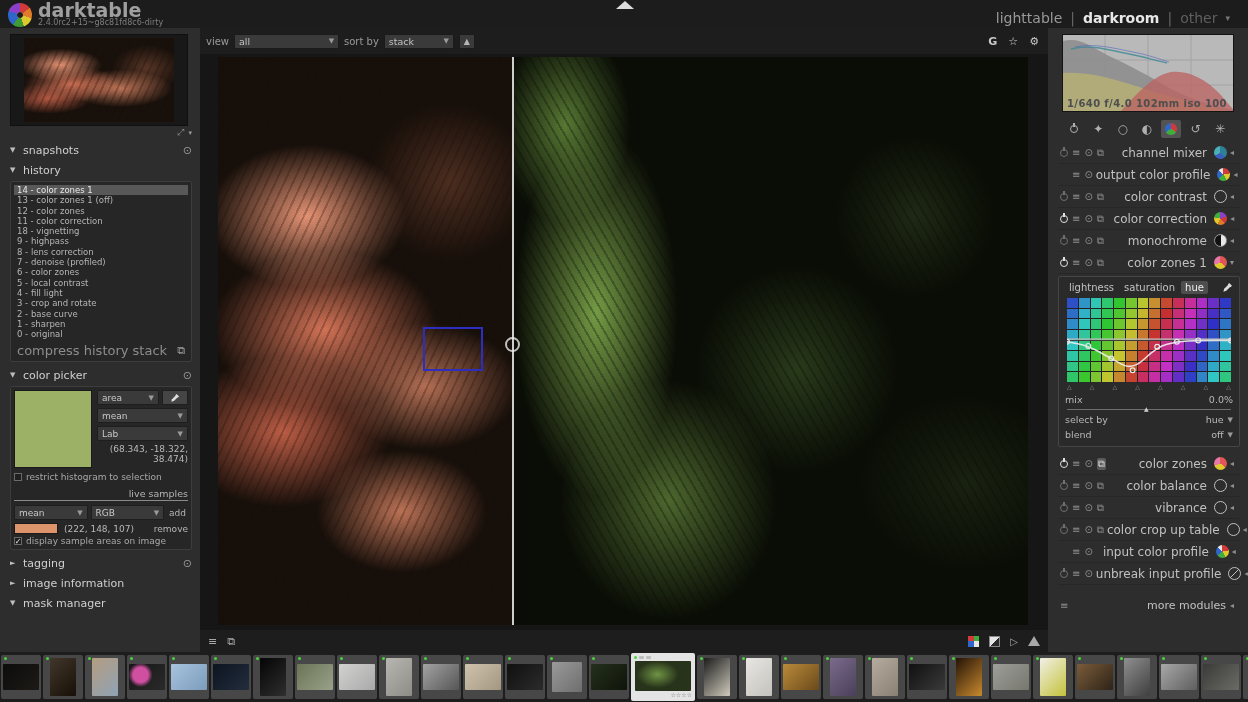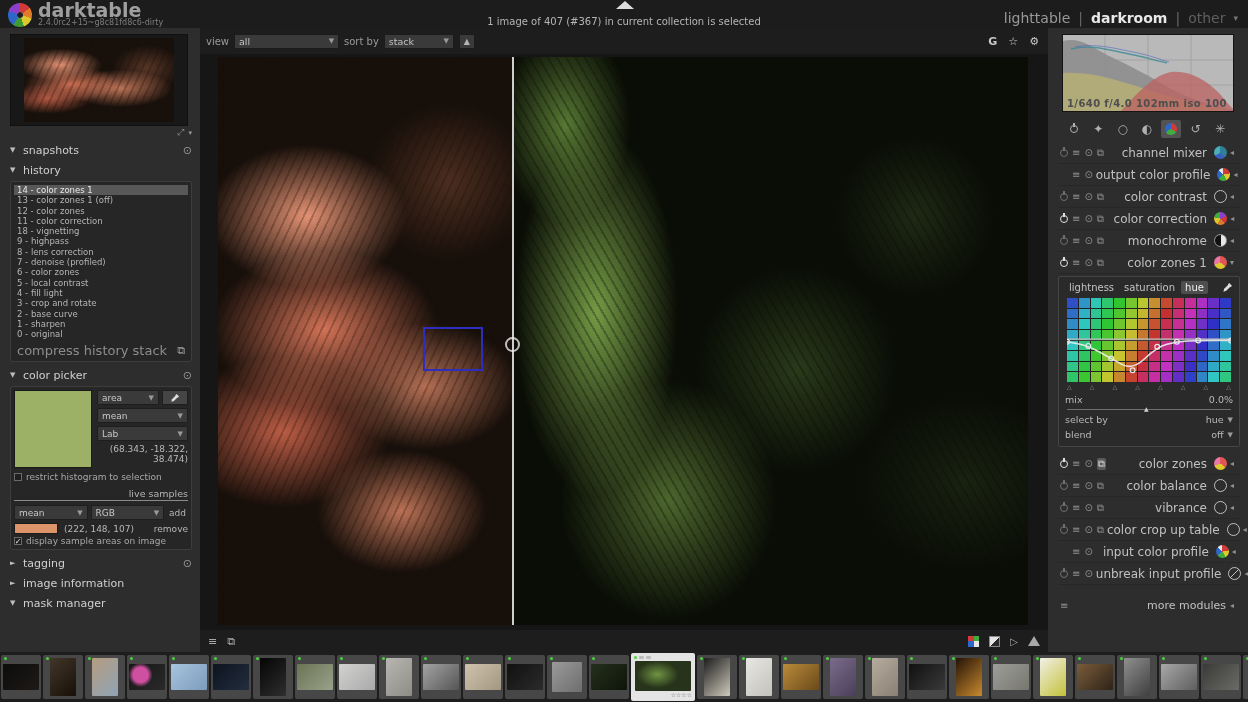--- a/index.html
+++ b/index.html
@@ -10,21 +10,21 @@
   
   #top-bar { position:absolute; left:0; top:0; width:1248px; height:28px; background:#1c1c1c; }
   .logo-wrap { position:absolute; left:8px; top:3px; display:flex; align-items:flex-start; gap:6px; }
   .logo-icon { width:24px; height:24px; border-radius:50%;
     background:conic-gradient(#d23a3a 0 55deg,#e07b28 55deg 105deg,#ddc92c 105deg 160deg,#3f9c35 160deg 215deg,#2e66c9 215deg 290deg,#8c3fc9 290deg 360deg);
     position:relative; }
   .logo-icon::after { content:''; position:absolute; left:9px; top:9px; width:6px; height:6px; border-radius:50%; background:#fff; box-shadow:0 0 0 3px #1c1c1c inset; }
   .logo-text-title { font-size:19px; font-weight:bold; color:#9f9f9f; line-height:15px; display:block; }
   .logo-text-version { font-size:8px; color:#7d7d7d; display:block; }
   #top-status { position:absolute; left:0; right:0; top:16px; text-align:center; font-size:10px; color:#b5b5b5; }
-  #view-switcher { position:absolute; right:10px; top:10px; font-size:14px; color:#8a8a8a; display:flex; gap:8px; align-items:center; }
+  #view-switcher { position:absolute; right:18px; top:10px; font-size:14px; color:#8a8a8a; display:flex; gap:8px; align-items:center; }
   #view-switcher .view-dim { color:#999; }
   #view-switcher .view-active { color:#e8e8e8; font-weight:bold; }
   #view-switcher .view-faint { color:#5f5f5f; }
   #view-switcher .sep { color:#666; }
   #view-switcher .caret { color:#777; font-size:9px; }
 
   
   .tri { width:0; height:0; position:absolute; }
   #collapse-top { left:616px; top:1px; border-left:9px solid transparent; border-right:9px solid transparent; border-bottom:8px solid #dcdcdc; }
   #collapse-bottom { left:616px; bottom:1px; border-left:9px solid transparent; border-right:9px solid transparent; border-top:8px solid #dcdcdc; }
@@ -197,21 +197,20 @@
 <div id="app">
 
   <header id="top-bar">
     <div class="logo-wrap">
       <div class="logo-icon"></div>
       <div>
         <span class="logo-text-title">darktable</span>
         <span class="logo-text-version">2.4.0rc2+15~g8c81fd8c6-dirty</span>
       </div>
     </div>
-    <div id="top-status">1 image of 407 (#367) in current collection is selected</div>
     <nav id="view-switcher">
       <span class="view-dim">lighttable</span>
       <span class="sep">|</span>
       <span class="view-active">darkroom</span>
       <span class="sep">|</span>
       <span class="view-faint">other</span>
       <span class="caret">▾</span>
     </nav>
   </header>
 

